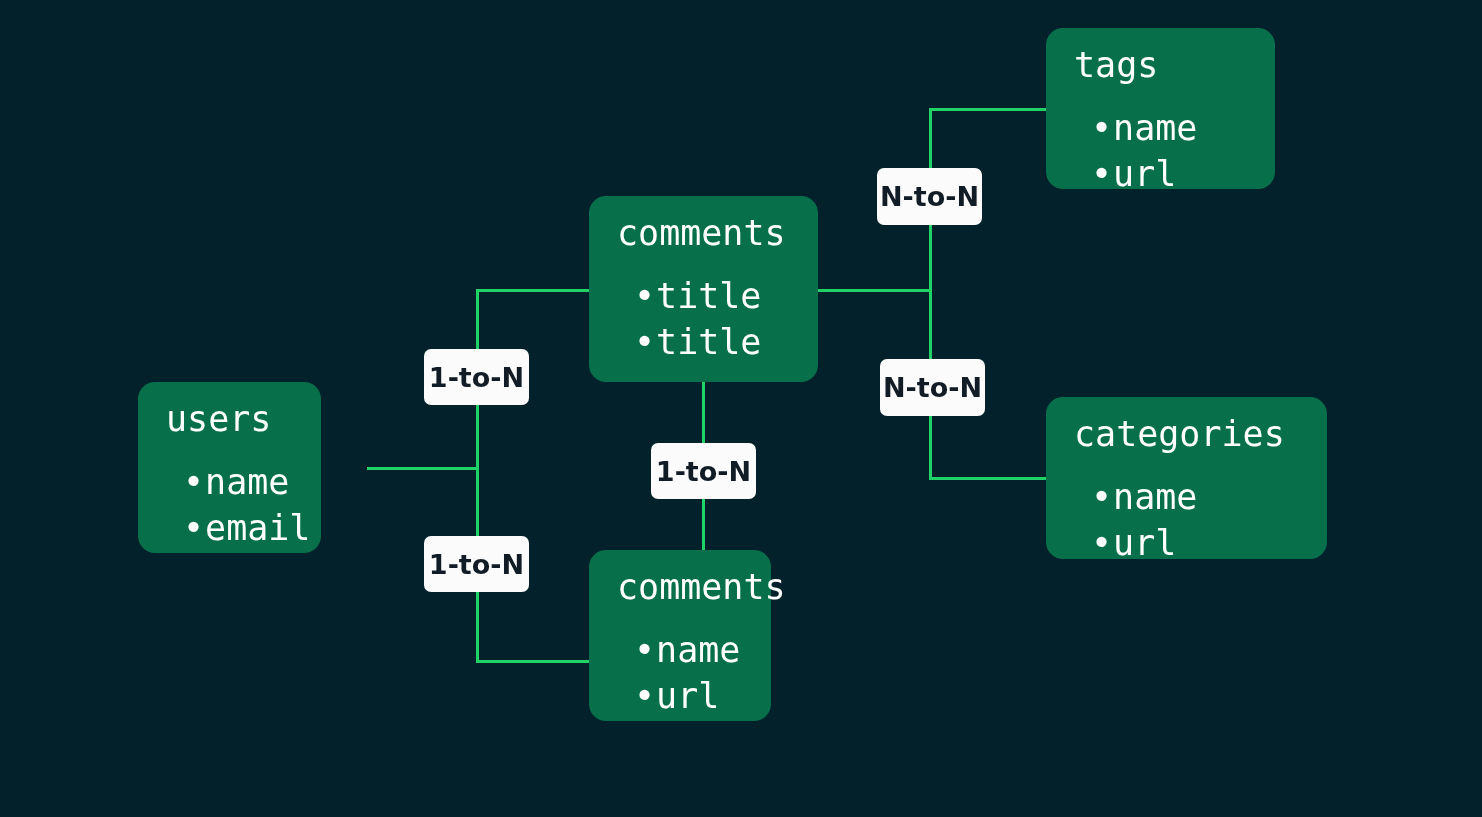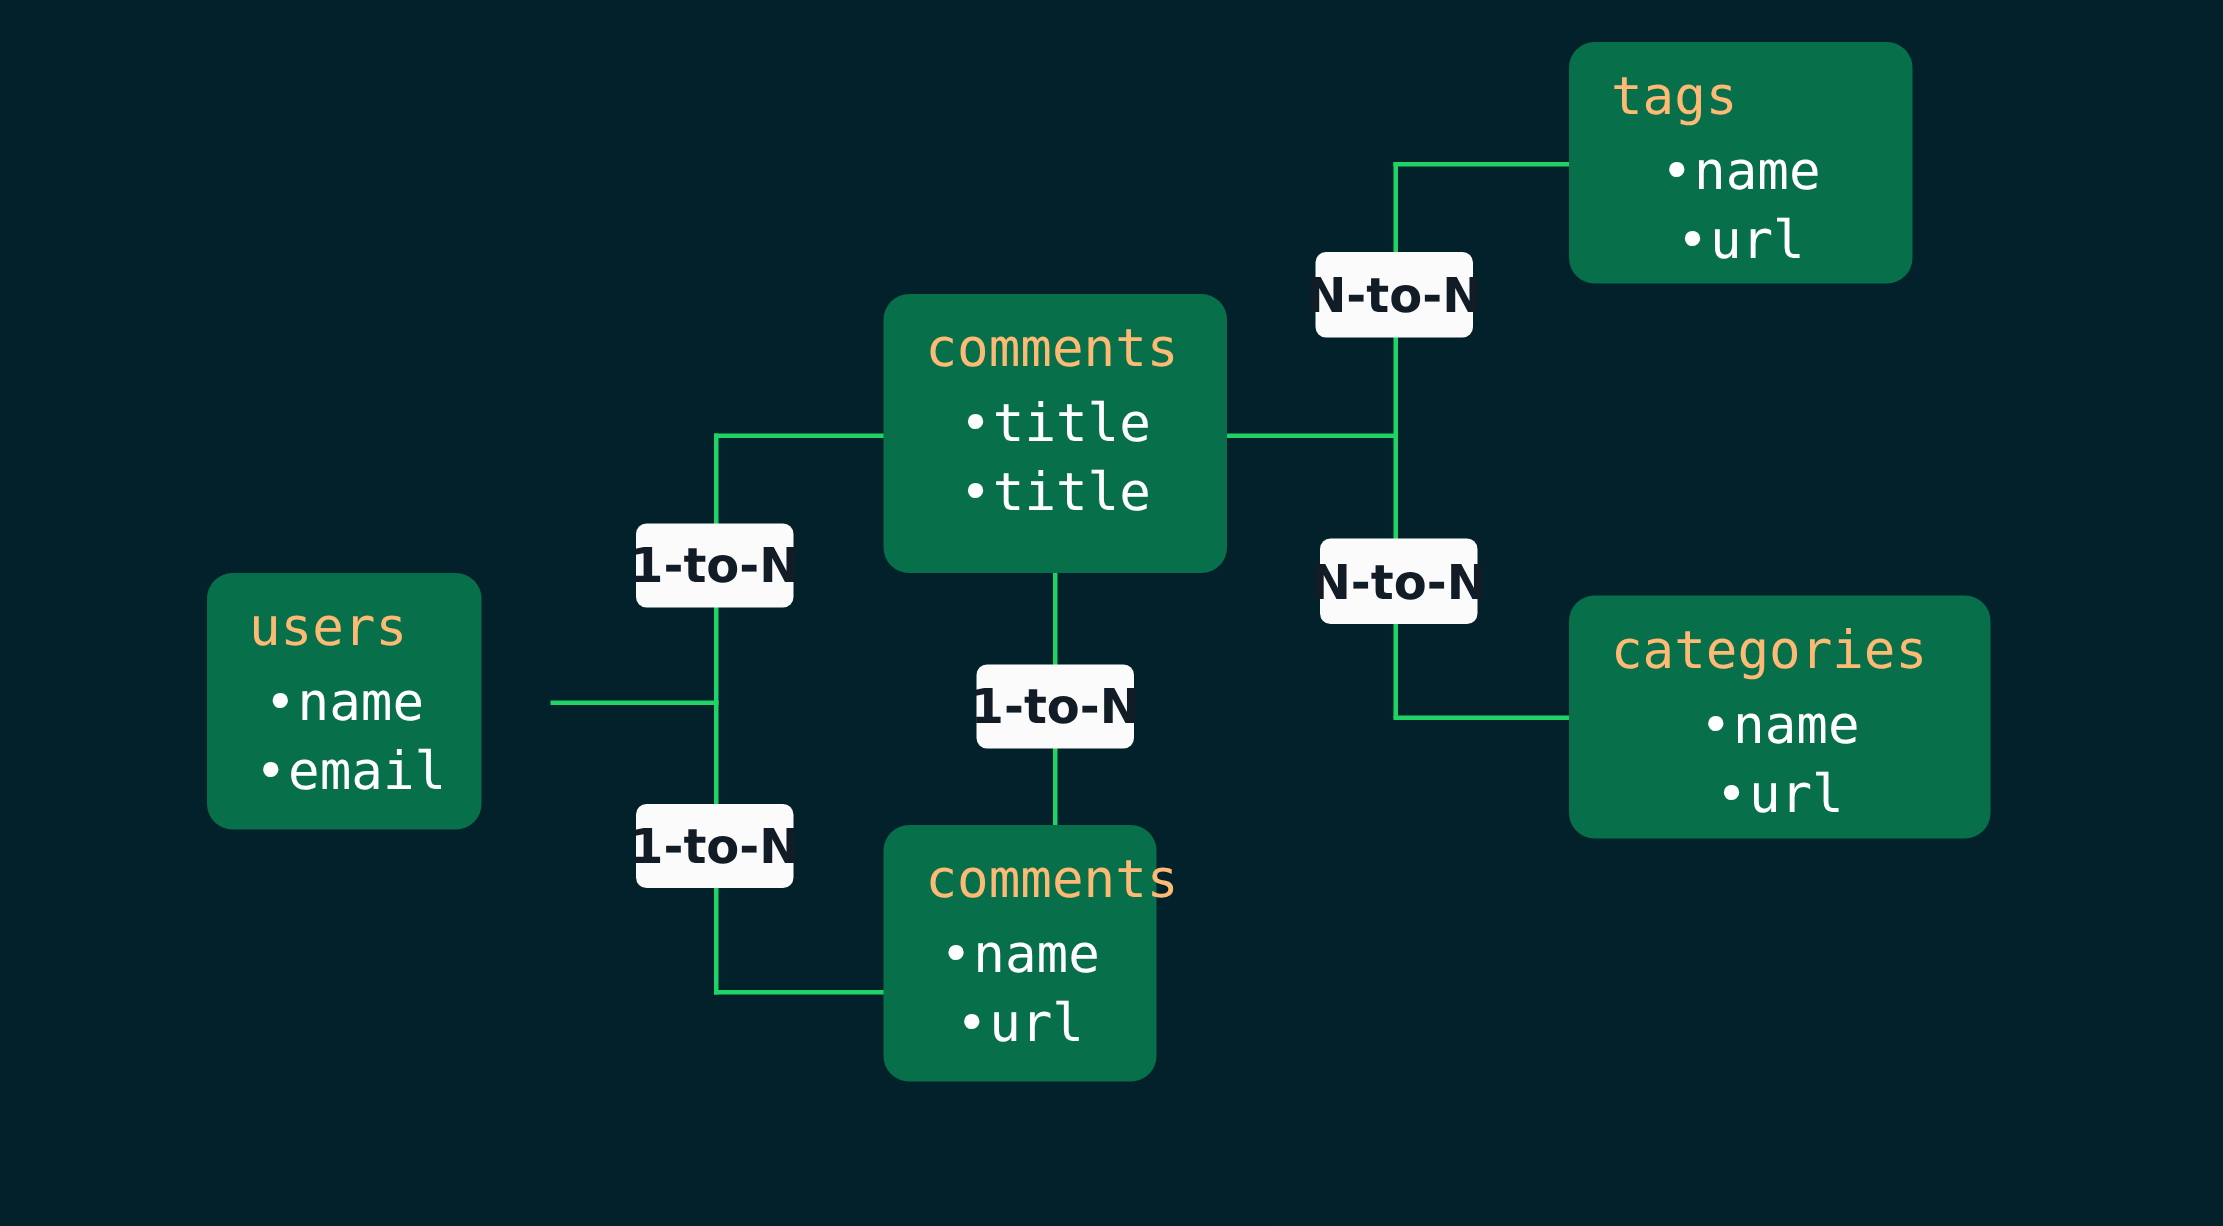--- a/index.html
+++ b/index.html
@@ -25,27 +25,26 @@
     padding: 14px 28px 16px 28px;
     color: #ffffff;
     font-family: "DejaVu Sans Mono", "Liberation Mono", monospace;
     z-index: 3;
   }
   .entity .ent-title {
     font-size: 35px;
     line-height: 46px;
     letter-spacing: 0px;
     white-space: nowrap;
-    color: #fdba74;
+    color: #ffffff;
   }
   .entity .ent-fields {
     list-style: none;
-    margin: 4px;
+    margin: 17px;
     padding: 0;
-    text-align: center;
   }
   .entity .ent-fields li {
     font-size: 35px;
     line-height: 46px;
     white-space: nowrap;
     color: #ffffff;
   }
   .entity .ent-fields li::before {
     content: "\2022";
     display: inline-block;
@@ -62,21 +61,21 @@
   .line.v { width: 3px; }
 
   
   .rel {
     position: absolute;
     background: #fbfbfb;
     border-radius: 7px;
     color: #111c26;
     font-family: "DejaVu Sans", "Liberation Sans", sans-serif;
     font-weight: bold;
-    font-size: 32px;
+    font-size: 27px;
     line-height: 1;
     display: flex;
     align-items: center;
     justify-content: center;
     white-space: nowrap;
     z-index: 4;
   }
 </style>
 </head>
 <body>

